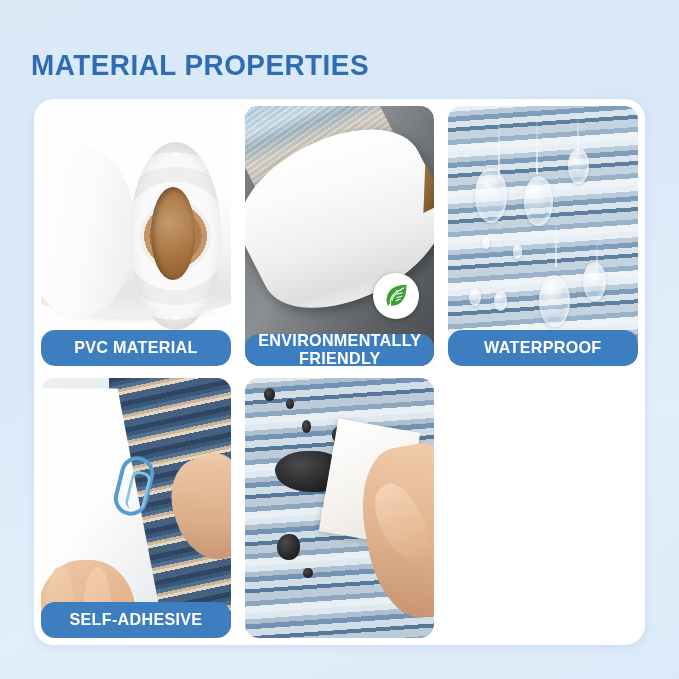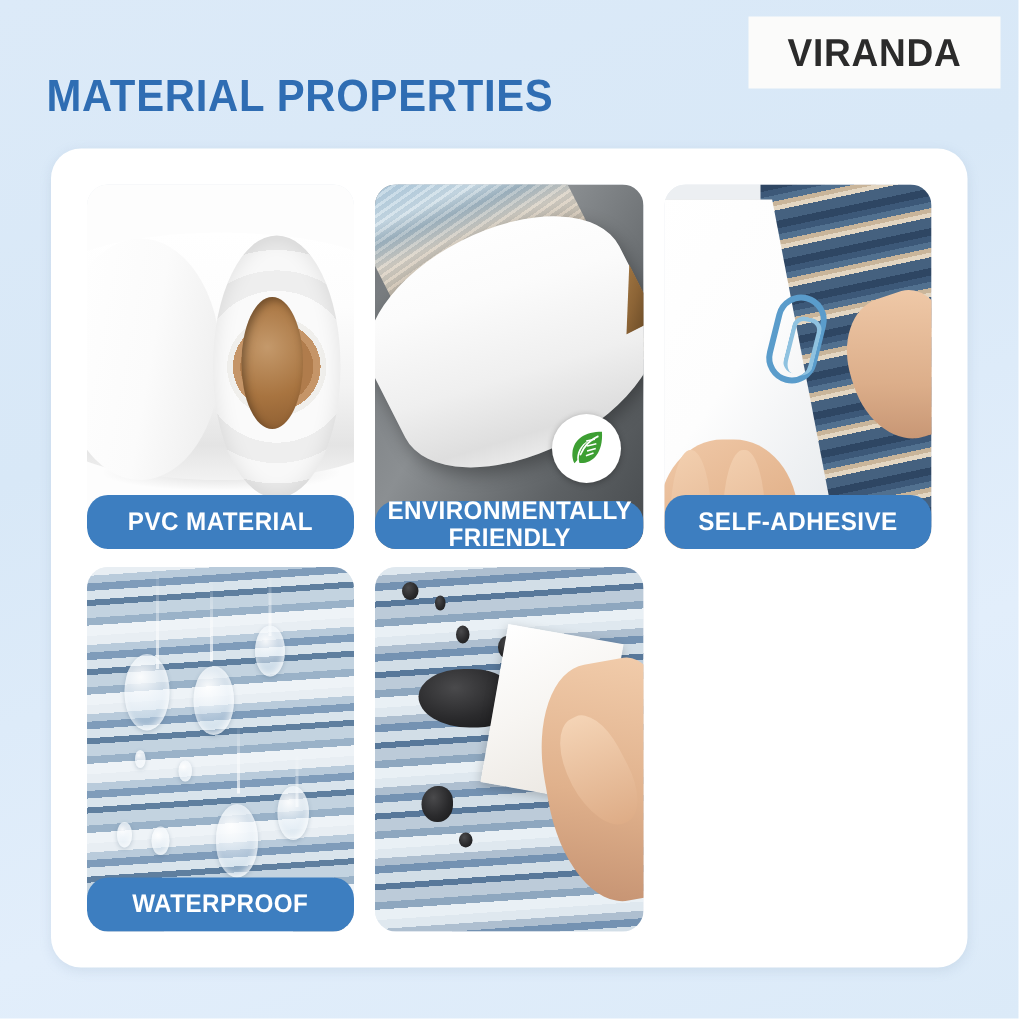--- a/index.html
+++ b/index.html
@@ -30,21 +30,21 @@
     font-size:26px; font-weight:bold; letter-spacing:0.5px; color:#2b2b2b;
     transform: scaleX(0.95);
   }
 
   
   #cards-panel {
     position:absolute; left:34px; top:99px;
     width:611px; height:546px;
     background:#ffffff; border-radius:20px;
     box-shadow:0 2px 8px rgba(120,150,180,0.18);
-    padding:24px;
+    padding:7px;
   }
   #cards-grid {
     width:100%; height:100%;
     display:grid;
     grid-template-columns: repeat(3, 1fr);
     grid-template-rows: repeat(2, 1fr);
     column-gap:14px; row-gap:12px;
   }
 
   .card { position:relative; border-radius:14px; overflow:hidden; background:#e9eef3; }
@@ -299,23 +299,20 @@
     content:""; position:absolute; left:32%; top:-140%; width:22%; height:300%;
     background: linear-gradient(180deg,#cfd2d5 0%,#9da0a4 100%);
     border-radius:2px;
   }
 </style>
 </head>
 <body>
 
 <div id="header">
   <div id="page-title">MATERIAL PROPERTIES</div>
-  <div id="brand-logo-box">
-    <div id="brand-logo-text">VIRANDA</div>
-  </div>
 </div>
 
 <div id="cards-panel">
   <div id="cards-grid">
 
     <div class="card">
       <div class="card-media">
         <div class="pvc-bg"></div>
         <div class="pvc-shadow"></div>
         <div class="pvc-roll"></div>
@@ -342,34 +339,20 @@
                    0 1 .2 2 .5 2.8C20 27 28 19.5 27 4z" fill="#3d9f33"></path>
           <path d="M24.5 7.2c-6 2.5-10.5 7.5-13 13.6" stroke="#ffffff" stroke-width="1.2" fill="none"></path>
           <path d="M22 9.5l-6.2 1.2M23 12.6l-6.6 1.6M22.6 16l-6.2 1.8M21 19.2l-5.4 1.9" stroke="#ffffff" stroke-width="1.1" fill="none"></path>
         </svg>
       </div>
       <div class="card-label two-line">
         <div>
           <span>ENVIRONMENTALLY</span>
           <span>FRIENDLY</span>
         </div>
-      </div>
-    </div>
-
-    <div class="card">
-      <div class="card-media">
-        <div class="adh-bg"></div>
-        <div class="adh-wall"></div>
-        <div class="adh-peel"></div>
-        <div class="adh-clip"></div>
-        <div class="adh-hand-r"></div>
-        <div class="adh-hand-l"></div>
-      </div>
-      <div class="card-label one-line">
-        <span>SELF-ADHESIVE</span>
       </div>
     </div>
 
     <div class="card">
       <div class="card-media">
         <div class="wp-bg"></div>
         <div class="trail" style="left:26%; top:2%;  height:26%;"></div>
         <div class="trail" style="left:46%; top:4%;  height:22%;"></div>
         <div class="trail" style="left:68%; top:3%;  height:16%;"></div>
         <div class="trail" style="left:56%; top:44%; height:18%;"></div>
@@ -384,20 +367,34 @@
         <div class="drop" style="left:34%; top:53%; width:5%;  height:6%;"></div>
         <div class="drop" style="left:18%; top:50%; width:4%;  height:5%;"></div>
       </div>
       <div class="card-label one-line">
         <span>WATERPROOF</span>
       </div>
     </div>
 
     <div class="card">
       <div class="card-media">
+        <div class="adh-bg"></div>
+        <div class="adh-wall"></div>
+        <div class="adh-peel"></div>
+        <div class="adh-clip"></div>
+        <div class="adh-hand-r"></div>
+        <div class="adh-hand-l"></div>
+      </div>
+      <div class="card-label one-line">
+        <span>SELF-ADHESIVE</span>
+      </div>
+    </div>
+
+    <div class="card">
+      <div class="card-media">
         <div class="ec-bg"></div>
         <div class="smudge" style="left:16%; top:28%; width:36%; height:16%; border-radius:50% 46% 40% 56%;"></div>
         <div class="smudge" style="left:10%; top:4%;  width:6%;  height:5%;"></div>
         <div class="smudge" style="left:22%; top:8%;  width:4%;  height:4%;"></div>
         <div class="smudge" style="left:30%; top:16%; width:5%;  height:5%;"></div>
         <div class="smudge" style="left:46%; top:19%; width:7%;  height:6%;"></div>
         <div class="smudge" style="left:17%; top:60%; width:12%; height:10%; border-radius:52% 44% 48% 50%;"></div>
         <div class="smudge" style="left:31%; top:73%; width:5%;  height:4%;"></div>
         <div class="ec-cloth"></div>
         <div class="ec-hand"></div>

